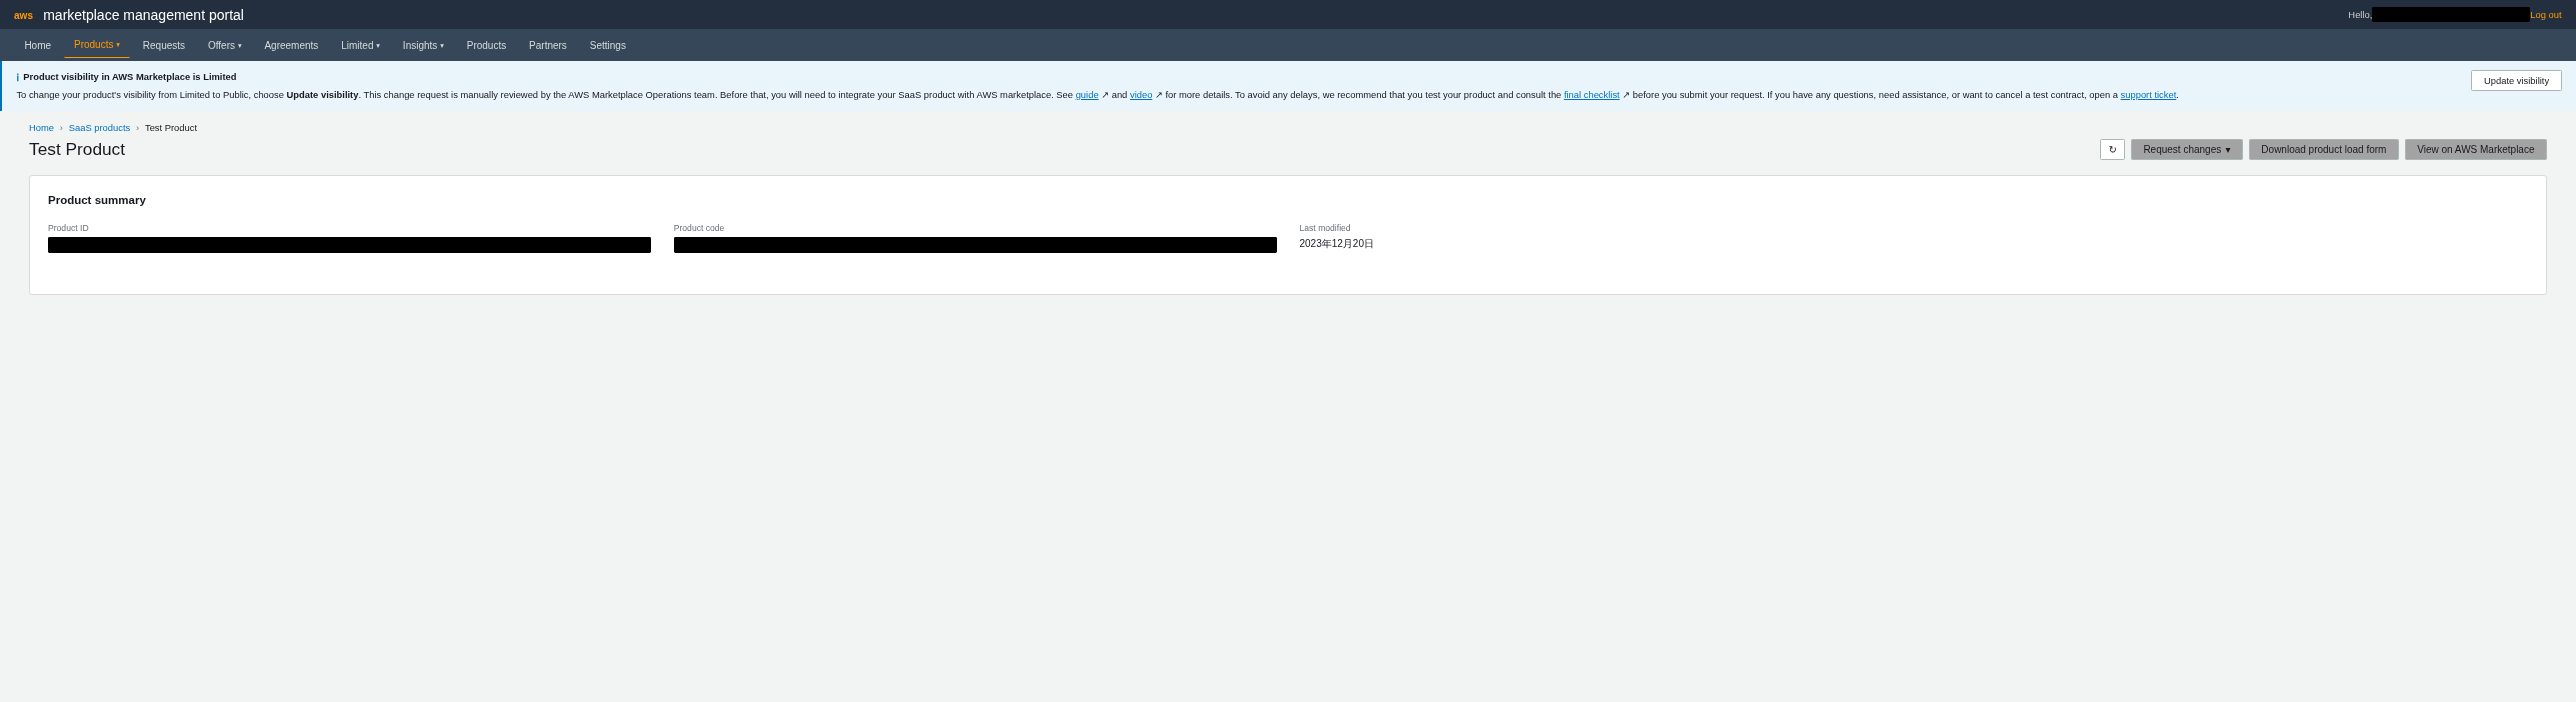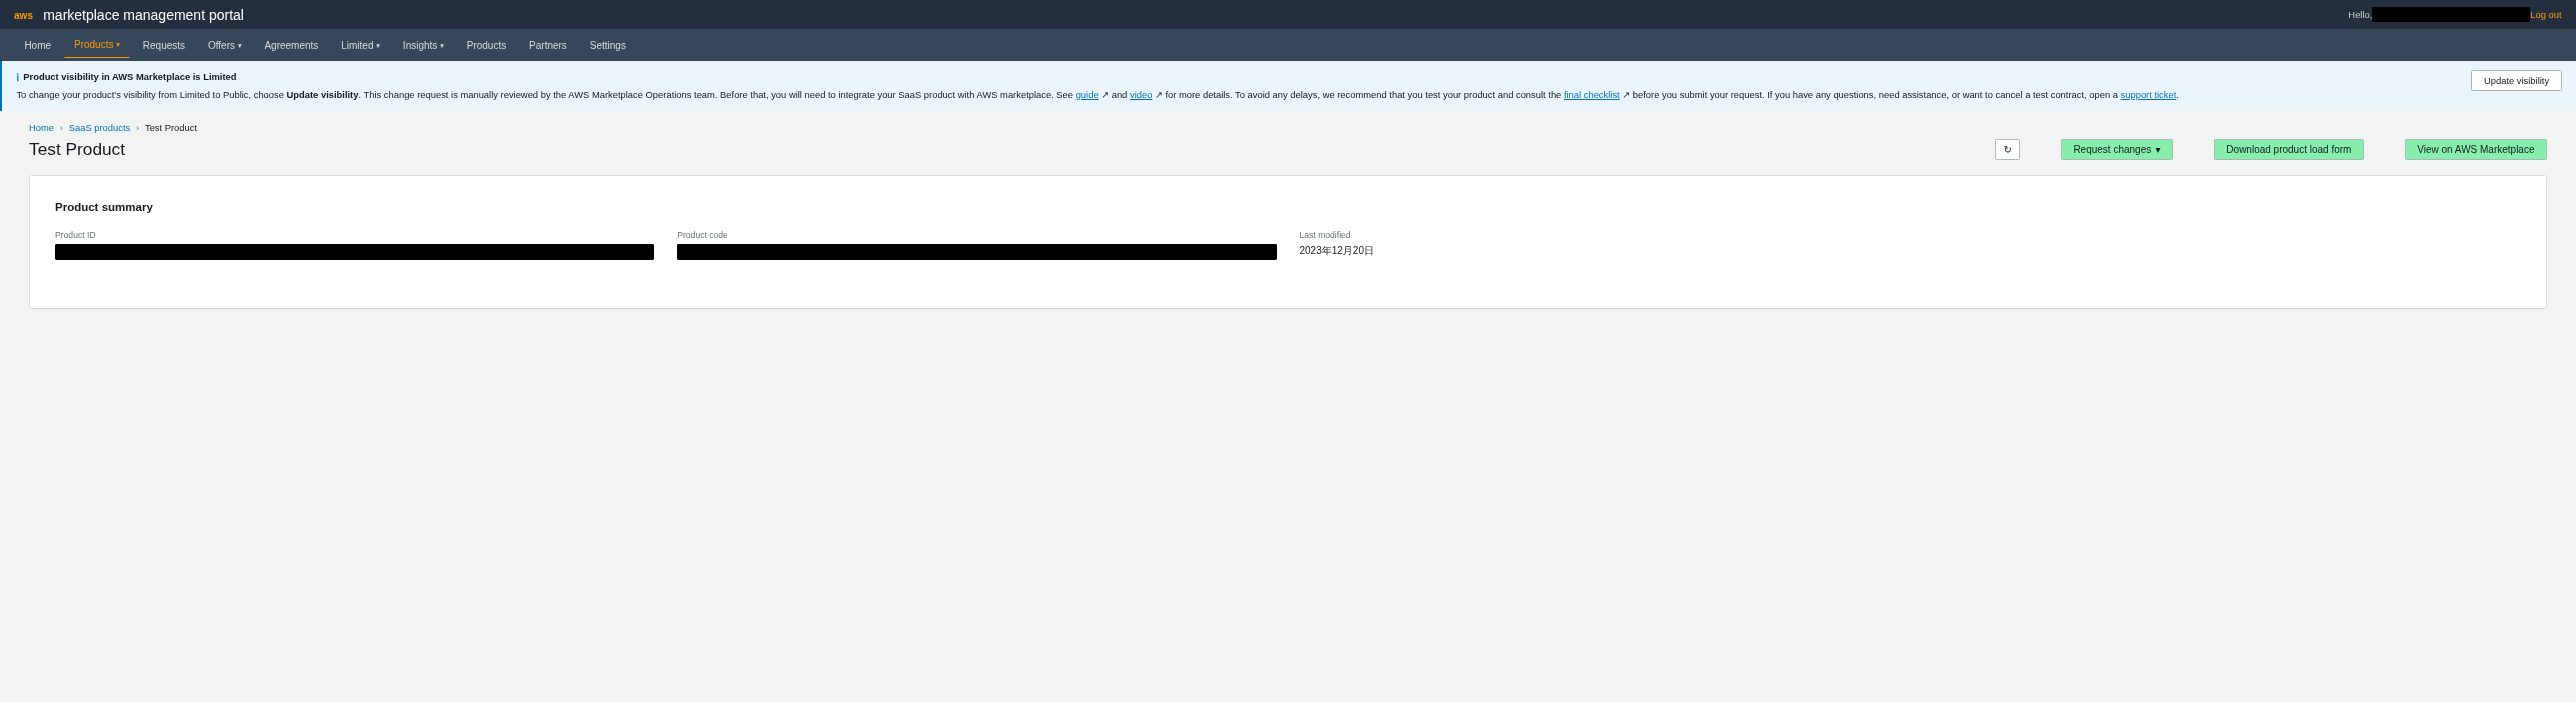--- a/index.html
+++ b/index.html
@@ -157,24 +157,23 @@
       display: flex;
       align-items: center;
       gap: 5.8px;
     }
     .btn {
       border: 0.7px solid #aab7b8;
       border-radius: 1.4px;
       padding: 4.3px 11.5px;
       font-size: 10px;
       cursor: pointer;
-      background: #86efac;
+      background: #a3a3a3;
       color: #16191f;
       white-space: nowrap;
-      margin-left: 35px;
     }
     .btn-icon {
       border: 0.7px solid #aab7b8;
       border-radius: 1.4px;
       padding: 4.3px 7.2px;
       font-size: 10px;
       cursor: pointer;
       background: #fff;
       color: #16191f;
     }
@@ -182,21 +181,21 @@
       display: flex;
       align-items: center;
       gap: 4.3px;
     }
 
     
     .card {
       background: #fff;
       border: 0.7px solid #d5dbdb;
       border-radius: 2.9px;
-      padding: 25px;
+      padding: 18px;
     }
     .card-title {
       font-size: 11.5px;
       font-weight: 600;
       color: #16191f;
       margin-bottom: 17.3px;
     }
 
     
     .summary-grid {

